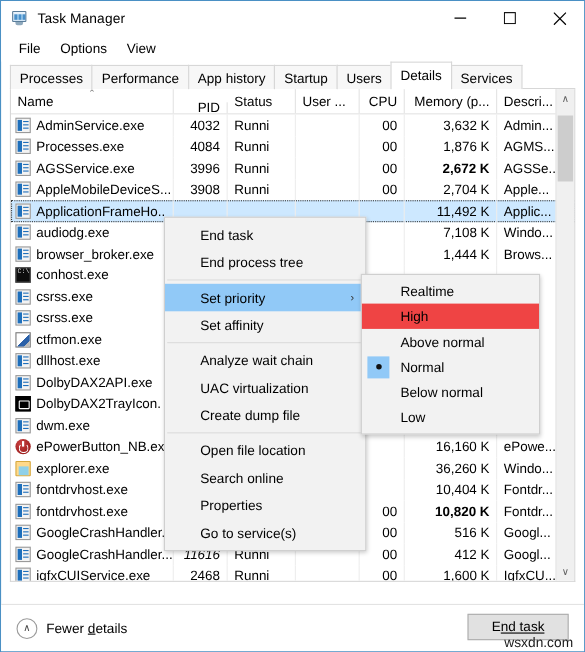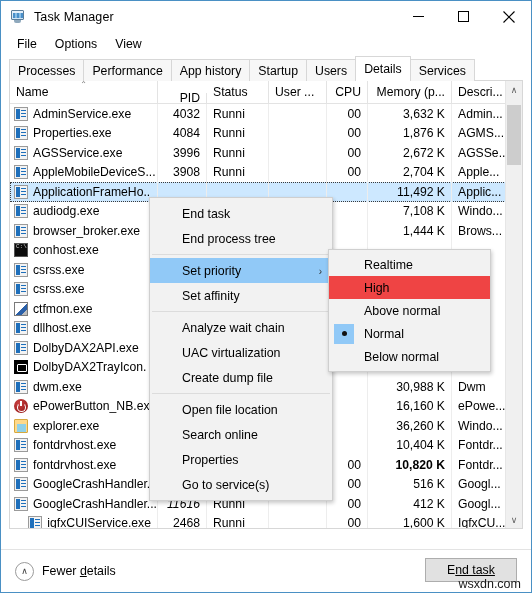--- a/index.html
+++ b/index.html
@@ -414,21 +414,21 @@
           <div class="cell r" style="width: 84px;">
             <span>3,632 K</span>
           </div>
           <div class="cell" style="width: 57px;">
             <span>Admin...</span>
           </div>
         </div>
         <div class="row">
           <div class="cell name" style="width: 148px;">
             <span class="picon exe"></span>
-            <span>Properties.exe</span>
+            <span>Processes.exe</span>
           </div>
           <div class="cell r" style="width: 49px;">
             <span>4084</span>
           </div>
           <div class="cell" style="width: 62px;">
             <span>Runni</span>
           </div>
           <div class="cell" style="width: 58px;">
             <span></span>
           </div>
@@ -452,21 +452,21 @@
           </div>
           <div class="cell" style="width: 62px;">
             <span>Runni</span>
           </div>
           <div class="cell" style="width: 58px;">
             <span></span>
           </div>
           <div class="cell r" style="width: 41px;">
             <span>00</span>
           </div>
-          <div class="cell r" style="width: 84px;">
+          <div class="cell r" style="width: 84px; font-weight: bold;">
             <span>2,672 K</span>
           </div>
           <div class="cell" style="width: 57px;">
             <span>AGSSe...</span>
           </div>
         </div>
         <div class="row">
           <div class="cell name" style="width: 148px;">
             <span class="picon exe"></span>
             <span>AppleMobileDeviceS...</span>
@@ -892,21 +892,21 @@
             <span>00</span>
           </div>
           <div class="cell r" style="width: 84px;">
             <span>412 K</span>
           </div>
           <div class="cell" style="width: 57px;">
             <span>Googl...</span>
           </div>
         </div>
         <div class="row">
-          <div class="cell name" style="width: 148px; justify-content: flex-end;">
+          <div class="cell name" style="width: 148px;">
             <span class="picon exe"></span>
             <span>igfxCUIService.exe</span>
           </div>
           <div class="cell r" style="width: 49px;">
             <span>2468</span>
           </div>
           <div class="cell" style="width: 62px;">
             <span>Runni</span>
           </div>
           <div class="cell" style="width: 58px;">
@@ -982,20 +982,23 @@
         <span>Above normal</span>
       </div>
       <div class="subitem">
         <span class="radio-box">
           <span class="radio-dot"></span>
         </span>
         <span>Normal</span>
       </div>
       <div class="subitem">
         <span>Below normal</span>
+      </div>
+      <div class="subitem">
+        <span>Low</span>
       </div>
     </div>
 
   <div class="bottombar">
     <div class="fewer">
       <span class="chev-circle">∧</span>
       <span><span>Fewer </span><span class="uline">d</span><span>etails</span></span>
     </div>
     <div class="endtask-btn">
       <span><span>E</span><span class="uline">nd task</span></span>

